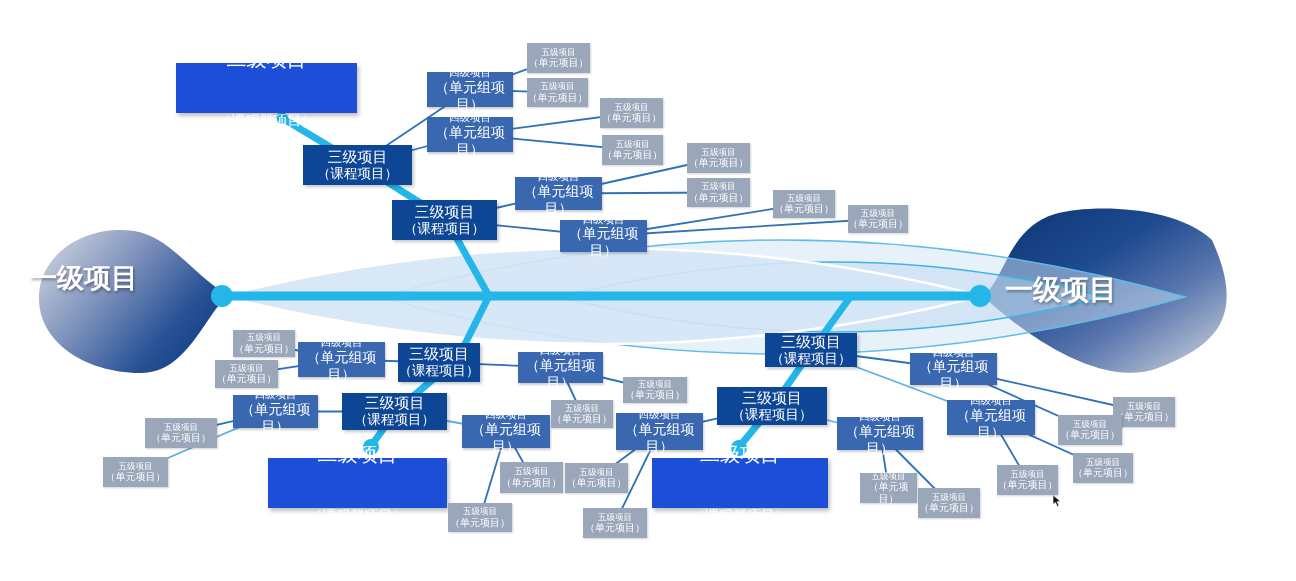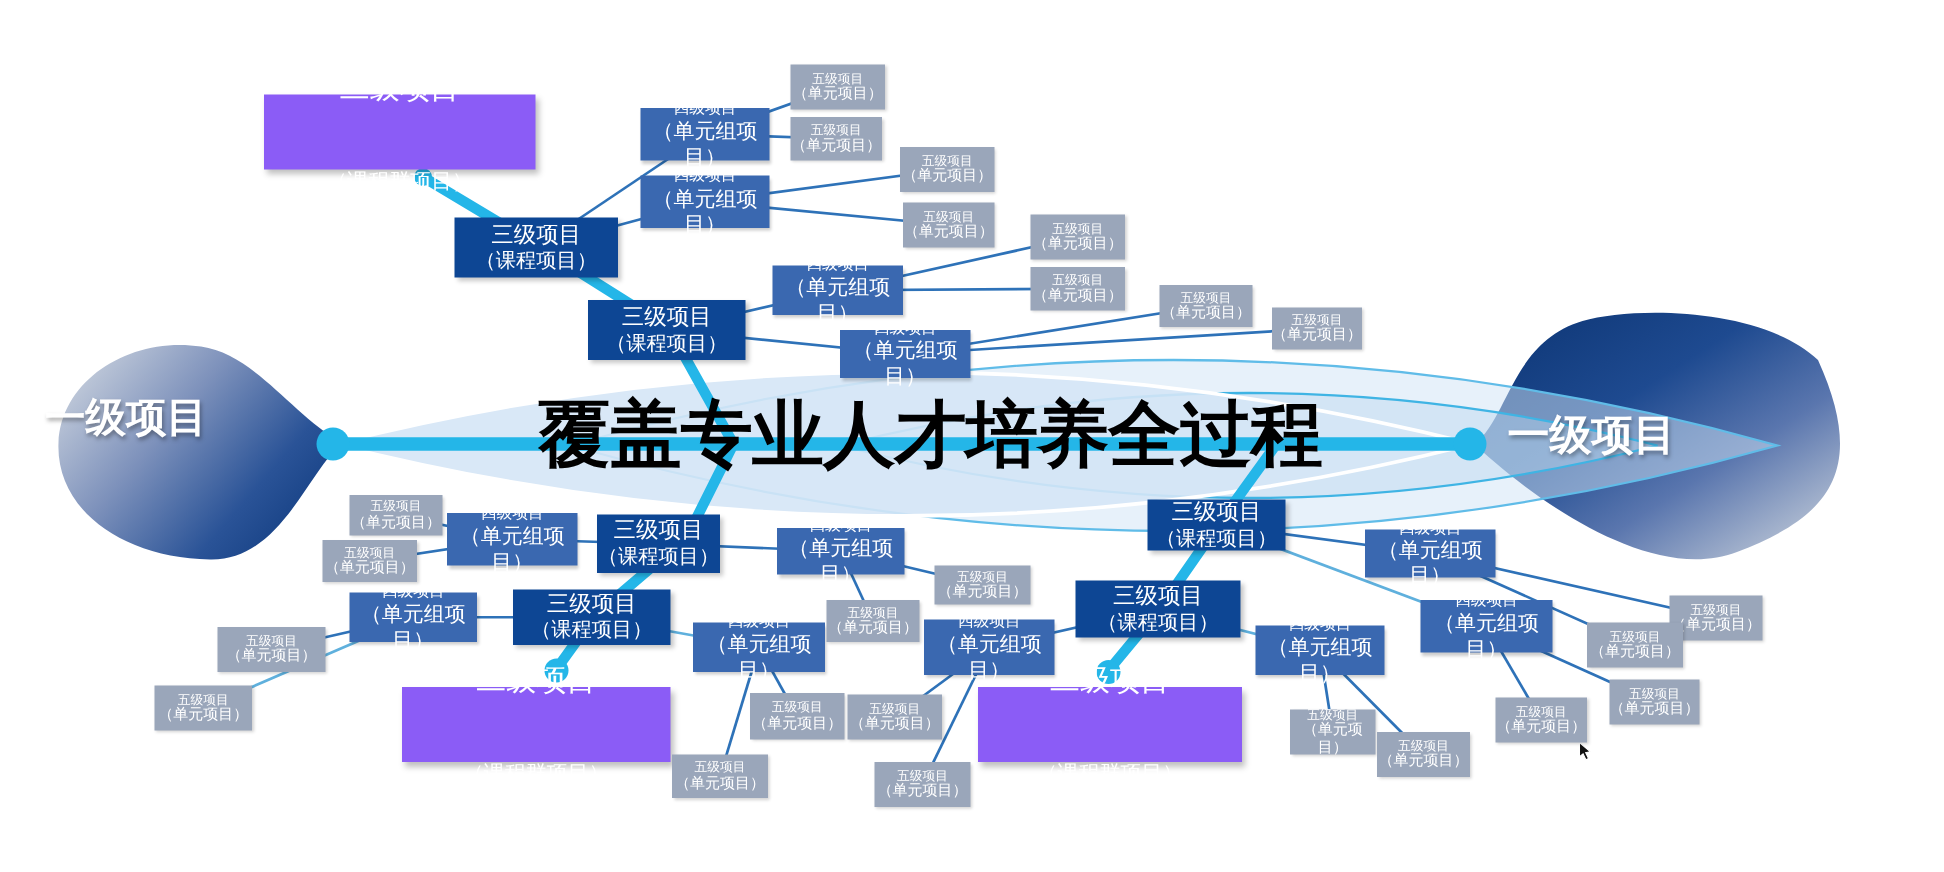--- a/index.html
+++ b/index.html
@@ -1,20 +1,20 @@
 <!DOCTYPE html>
 <html><head>
 <meta charset="utf-8">
 <style>
   html,body{margin:0;padding:0;background:#fff;}
   #stage{position:relative;width:1296px;height:581px;overflow:hidden;font-family:"Liberation Sans",sans-serif;}
   #diagram-svg{position:absolute;left:0;top:0;}
   #nodes-layer{position:absolute;left:0;top:0;width:100%;height:100%;}
   .node{position:absolute;color:#fff;font-weight:normal;text-align:center;display:flex;flex-direction:column;justify-content:center;line-height:1.22;box-sizing:border-box;}
-  .node.l2{background:#8b5cf6;font-size:20px;box-shadow:2px 3px 4px rgba(0,0,0,.25);gap:41px;}
+  .node.l2{background:#1d4ed8;font-size:20px;box-shadow:2px 3px 4px rgba(0,0,0,.25);gap:41px;}
   .node.l2 .ln1{font-size:14px;}
   .node.l3{background:#0d4694;font-size:15px;box-shadow:2px 2px 3px rgba(0,0,0,.22);}
   .node.l3 .ln1{font-size:13.5px;}
   .node.l4{background:#3a68b0;font-size:10.5px;box-shadow:1px 2px 2px rgba(0,0,0,.2);}
   .node.l4 .ln1{font-size:14px;}
   .node.l5{background:#9aa6ba;font-size:8.5px;box-shadow:1px 1px 2px rgba(0,0,0,.18);}
   .node.l5 .ln1{font-size:10px;}
   .leaf-label{position:absolute;color:#fff;font-weight:bold;line-height:1.25;text-shadow:1px 2px 3px rgba(0,0,0,.35);}
   #leaf-label-left{left:30px;top:262px;width:200px;font-size:27px;}
   #leaf-label-left .ln1{font-size:24px;}
@@ -282,14 +282,13 @@
         <div class="ln ln0">五级项目</div>
         <div class="ln ln1">（单元项目）</div>
       </div>
     </div>
   <div class="leaf-label" id="leaf-label-left">
     <div class="ln0">一级项目</div>
   </div>
   <div class="leaf-label" id="leaf-label-right">
     <div class="ln0">一级项目</div>
   </div>
-  <div id="main-title">覆盖专业人才培养全过程</div>
 </div>
 
 </body></html>

